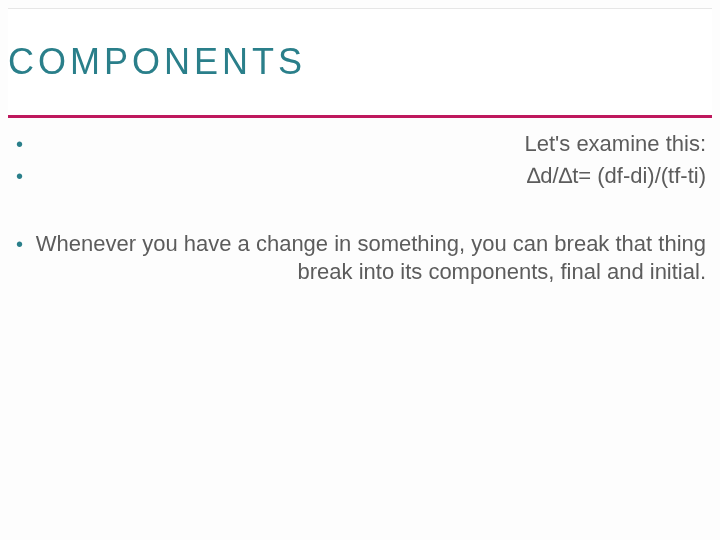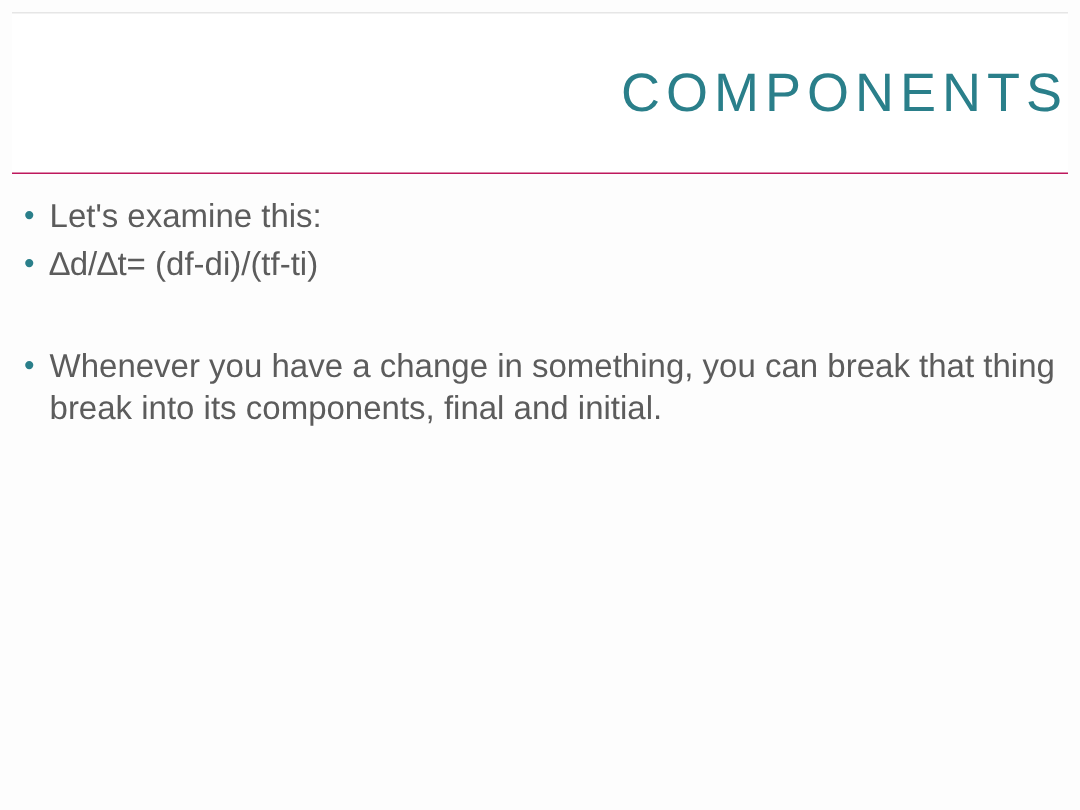--- a/index.html
+++ b/index.html
@@ -18,24 +18,24 @@
     box-sizing: border-box;
   }
   .title-band {
     position: absolute;
     top: 8px;
     left: 8px;
     right: 8px;
     height: 106px;
     background: #ffffff;
     border-top: 1px solid #e6e6e6;
-    border-bottom: 1px solid #be185d;
+    border-bottom: 3px solid #be185d;
     display: flex;
     align-items: center;
-    justify-content: flex-end;
+    justify-content: flex-start;
   }
   .title-band h1 {
     margin: 0;
     font-size: 36px;
     font-weight: 400;
     letter-spacing: 4px;
     color: #2a7f8a;
   }
   .body {
     position: absolute;
@@ -53,20 +53,21 @@
   }
   .bul .dot {
     color: #2a7f8a;
     font-size: 20px;
     line-height: 28px;
     margin-right: 10px;
     margin-left: 2px;
   }
   .bul .txt {
     flex: 1;
+    text-align: right;
   }
   .gap {
     height: 36px;
   }
 </style>
 </head>
 <body>
 
 <div class="slide">
 

